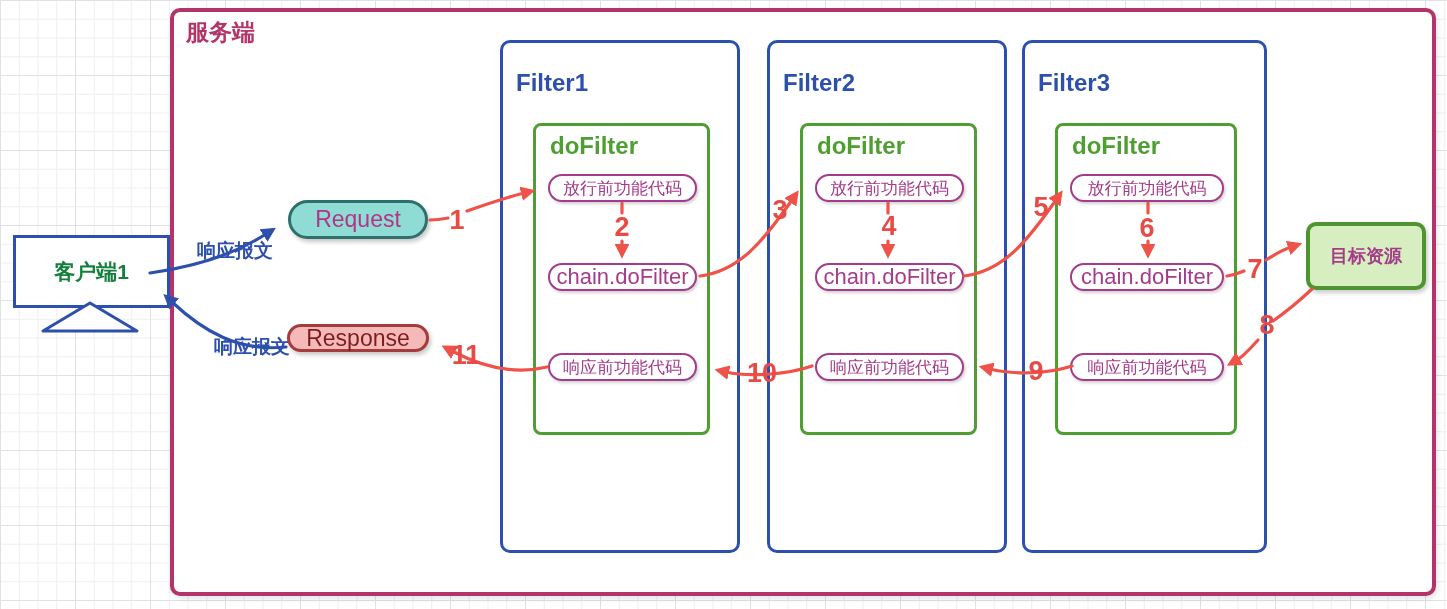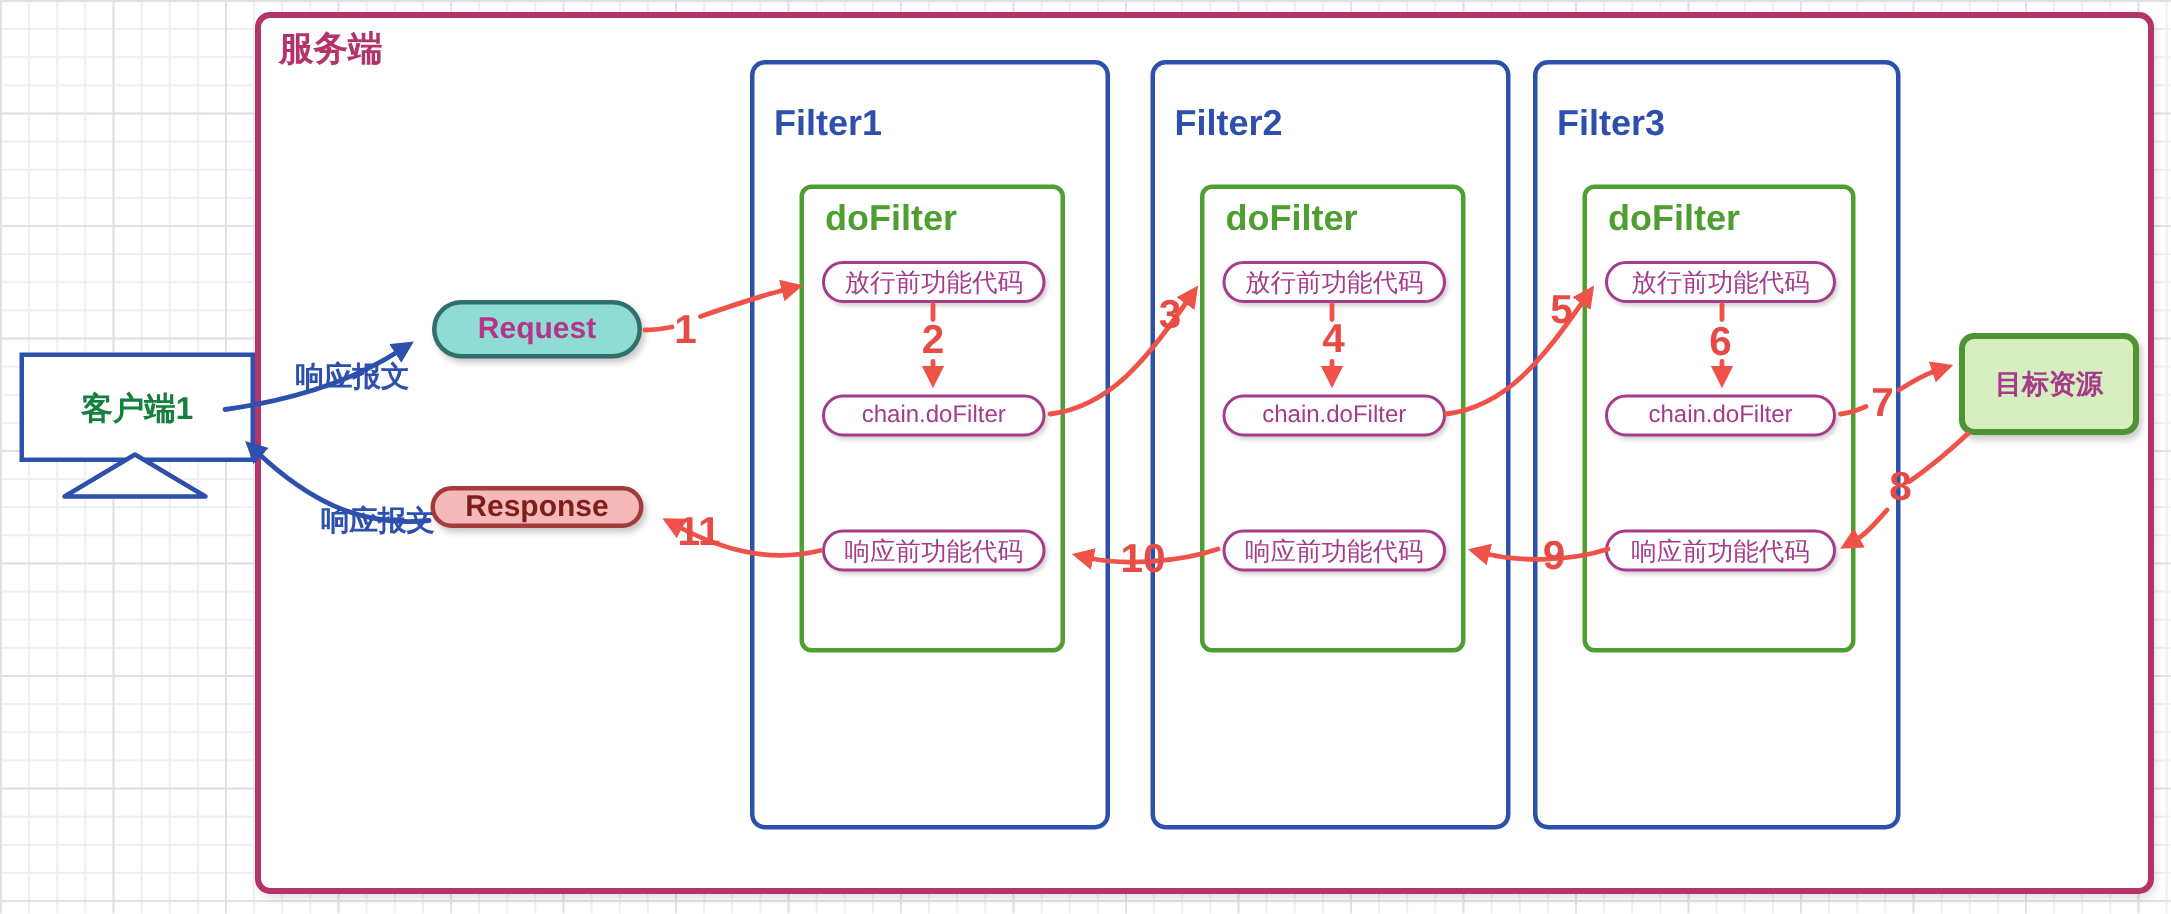--- a/index.html
+++ b/index.html
@@ -35,21 +35,21 @@
 
   
   .msg-label{font-size:19px;font-weight:bold;color:#2e50ad;white-space:nowrap;}
   .msg-request{left:197px;top:238px;}
   .msg-response{left:214px;top:322px;margin-top:12px;}
 
   
   .hpill{
     border-radius:20px;box-sizing:border-box;
     display:flex;align-items:center;justify-content:center;
-    font-size:20px;font-weight:bold;
+    font-size:23px;font-weight:normal;
     box-shadow:2px 3px 4px rgba(0,0,0,0.22);
   }
   .request-pill{
     left:288px;top:200px;width:140px;height:39px;
     background:#8edcd4;border:3px solid #2f6f6c;color:#b5338a;
   }
   .response-pill{
     left:287px;top:324px;width:142px;height:28px;
     background:#f5b9ba;border:3px solid #a53c3c;color:#7f1d1d;
   }
@@ -80,21 +80,21 @@
   .dofilter-label{left:14px;top:6px;font-size:24px;font-weight:bold;color:#4f9e31;}
 
   .pill{
     position:absolute;left:12px;right:10px;height:28px;
     border:2.5px solid #a53b8a;border-radius:15px;background:#ffffff;box-sizing:border-box;
     display:flex;align-items:center;justify-content:center;
     color:#a53b8a;white-space:nowrap;
     box-shadow:1.5px 2px 3px rgba(0,0,0,0.18);
   }
   .pill.pre{top:48px;font-size:17px;text-align:center;}
-  .pill.chain{top:137px;font-size:16px;}
+  .pill.chain{top:137px;font-size:22px;}
   .pill.post{top:227px;font-size:17px;}
 
   
   .num{
     position:absolute;transform:translate(-50%,-50%);
     font-size:27px;font-weight:bold;color:#e74b46;line-height:1;
   }
   .n1{left:457px;top:220px;}  .n2{left:622px;top:227px;}
   .n3{left:780px;top:210px;}  .n4{left:889px;top:226px;}
   .n5{left:1041px;top:207px;} .n6{left:1147px;top:228px;}

